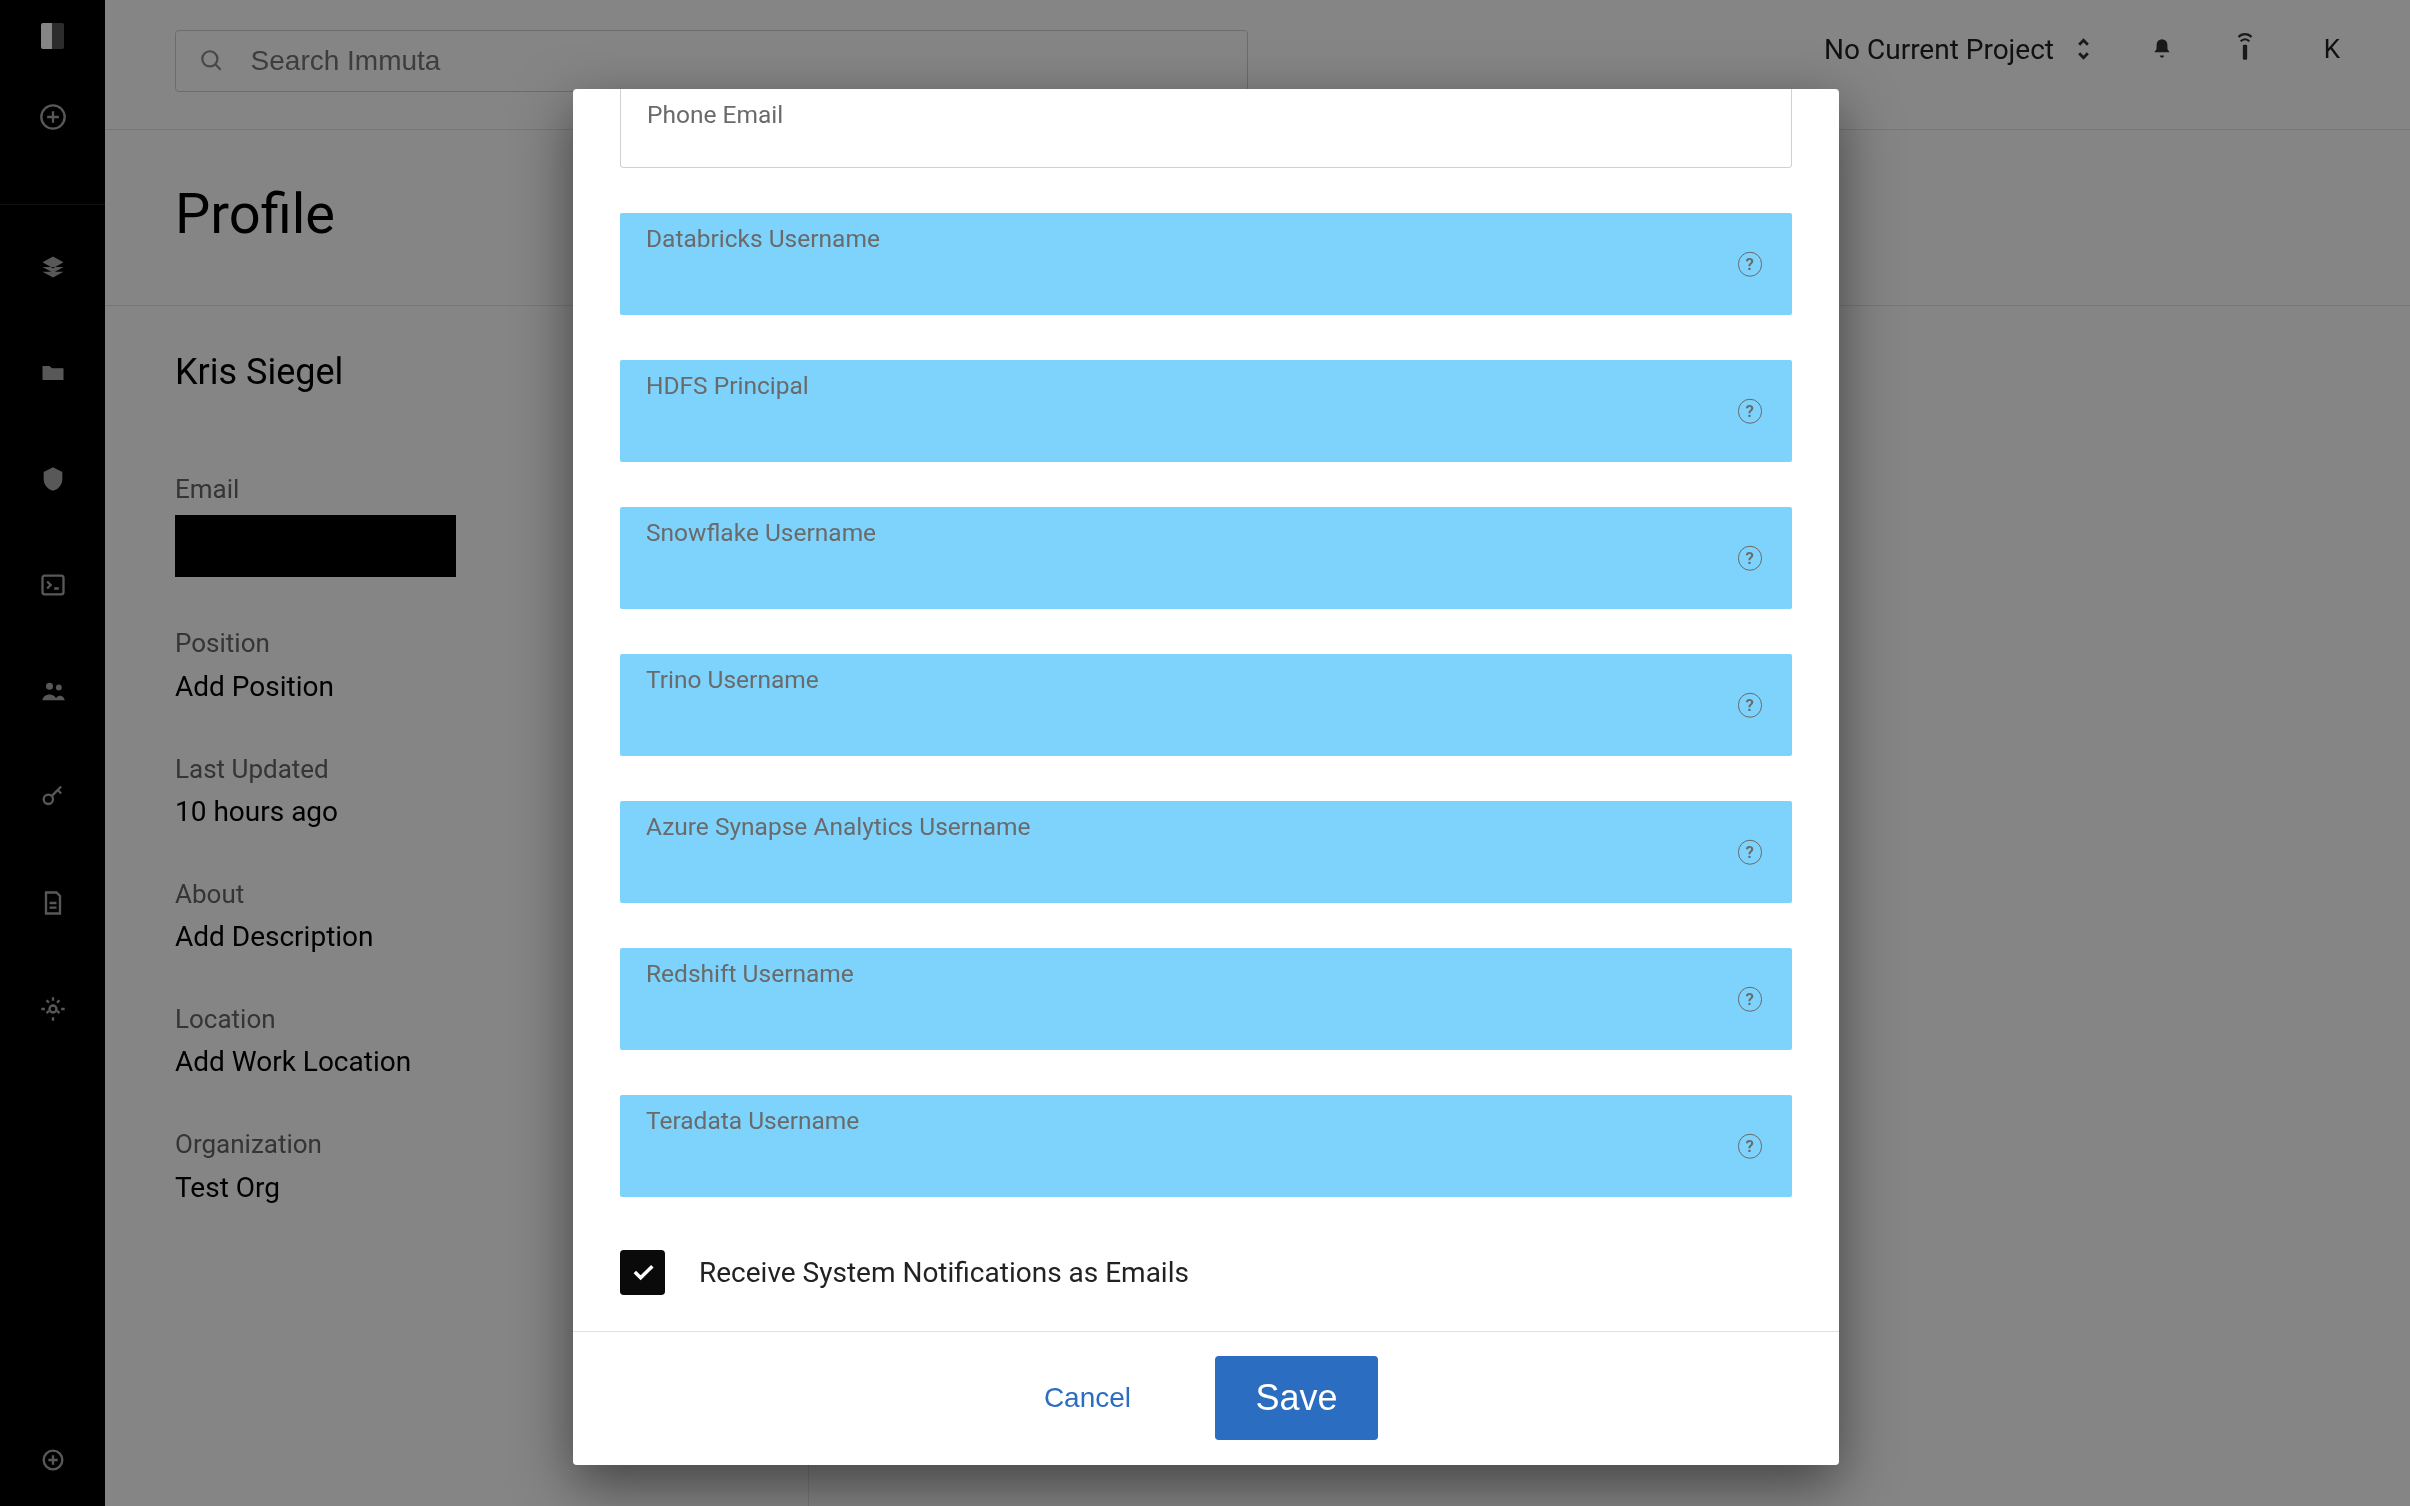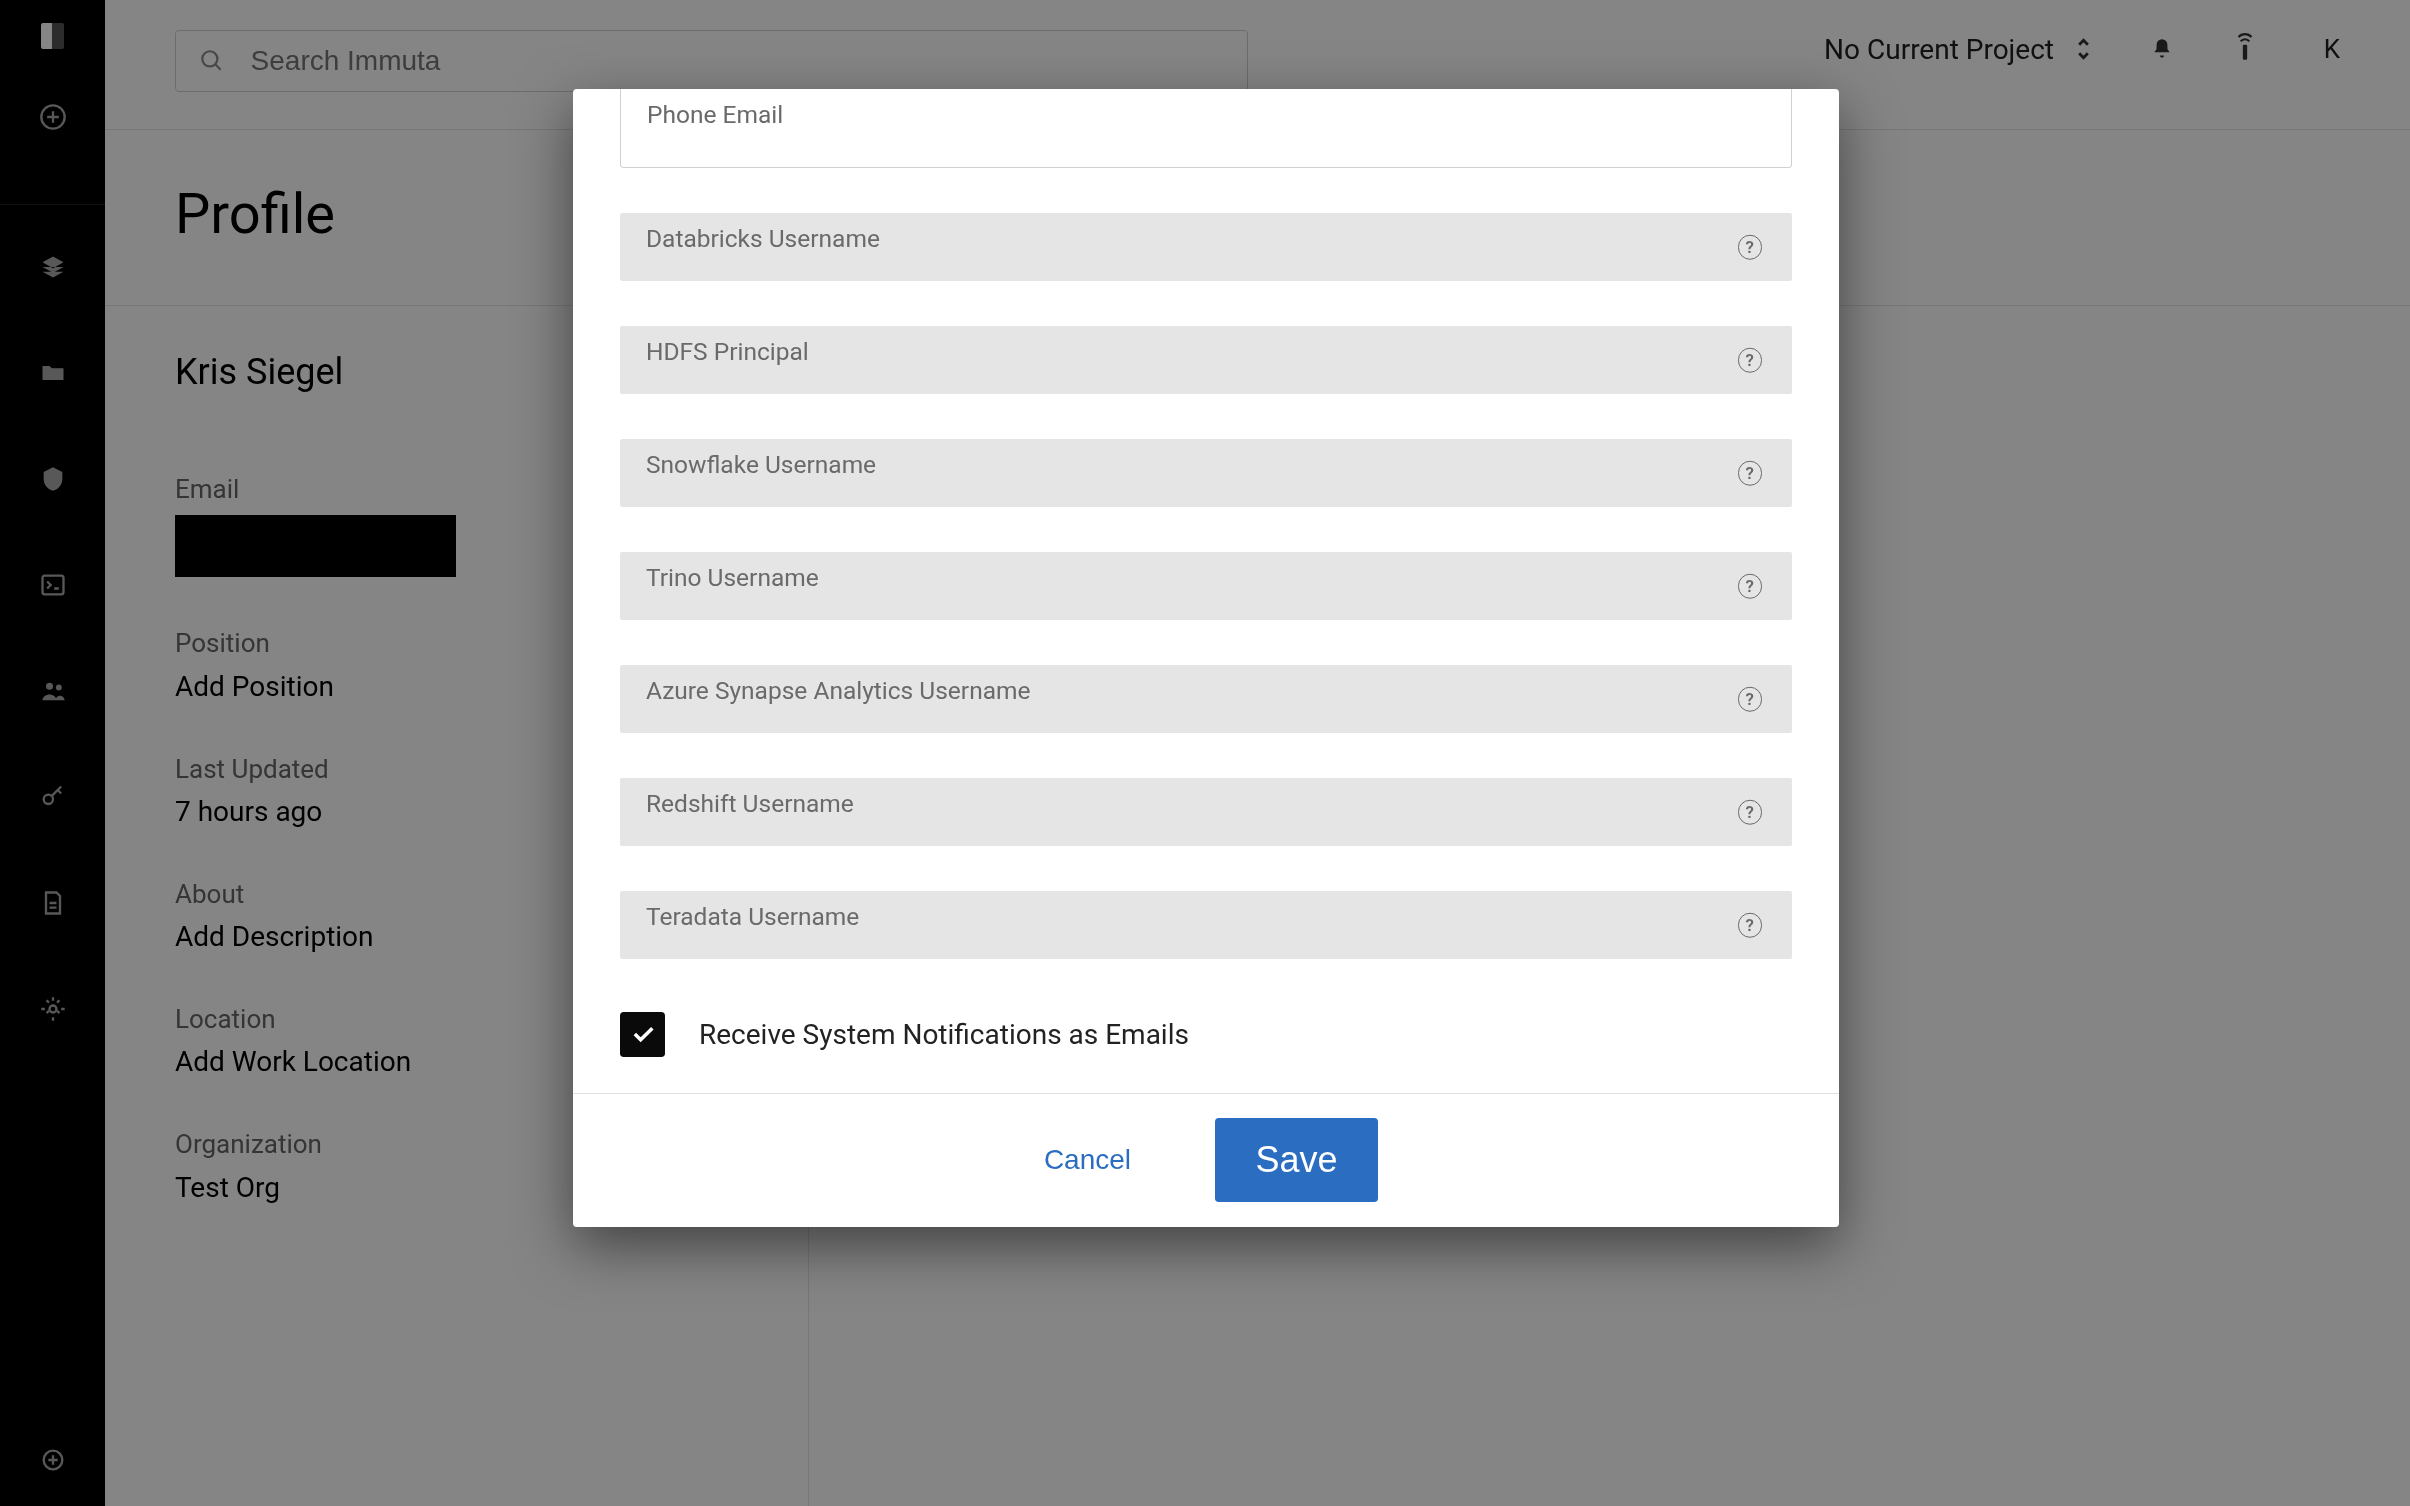--- a/index.html
+++ b/index.html
@@ -42,21 +42,21 @@
   .hint-line { margin-bottom: 45px; line-height: 1.4; }
 
   
   .backdrop { position:absolute; inset:0; background: rgba(0,0,0,0.48); display:flex; align-items:flex-start; justify-content:center; }
   .modal { position:absolute; left: 573px; top: 89px; width: 1266px; background:#fff; border-radius: 3.8px; box-shadow: 0 19px 56px rgba(0,0,0,0.5); display:flex; flex-direction:column; overflow:hidden; }
   .modal-body { padding: 0 47px; display:flex; flex-direction:column; gap: 45px; }
   .modal-input { position:relative; border:0.9px solid #d0d0d0; border-radius:3.8px; height: 79px; padding: 11.3px 26px 0 26px; }
   .modal-input.first { border-top-left-radius:0; border-top-right-radius:0; border-top:none; }
   .modal-input .label { font-size: 24.5px; color: #6a6a6a; }
   .modal-input input { position:absolute; left:26px; right:56px; bottom:9.4px; border:none; outline:none; font-size:26px; background:transparent; }
-  .modal-input.gray { background:#e5e5e5; border:none; height:68px; border-radius:1.9px; }
+  .modal-input.gray { background:#7dd3fc; border:none; height:102px; border-radius:1.9px; }
   .modal-input .help { position:absolute; right: 30px; top: 50%; transform: translateY(-50%); width:24.5px; height:24.5px; }
   .help-circle { width:24.5px; height:24.5px; border:1.9px solid #6a6a6a; border-radius:50%; display:flex; align-items:center; justify-content:center; font-size:17px; color:#6a6a6a; font-weight:600; }
 
   .checkbox-row { display:flex; align-items:center; gap: 34px; padding: 7.5px 0 36px 0; }
   .checkbox { width: 45px; height: 45px; border-radius: 3.8px; background:#0a0a0a; display:flex; align-items:center; justify-content:center; cursor:pointer; }
   .checkbox svg { width: 28px; height: 28px; stroke:#fff; stroke-width:3; fill:none; }
   .checkbox-label { font-size: 28px; color:#222; }
 
   .modal-footer { border-top:0.9px solid #e0e0e0; display:flex; align-items:center; justify-content:center; gap: 75px; padding: 24.5px 0; }
   .btn-cancel { background:transparent; border:none; font-size:28px; color:#2b6dc0; cursor:pointer; padding: 21px 9.4px; }
@@ -177,21 +177,21 @@
           <div class="field-group">
             <div class="field-label">Email</div>
             <div class="field-value redacted"></div>
           </div>
           <div class="field-group">
             <div class="field-label">Position</div>
             <div class="field-value">Add Position</div>
           </div>
           <div class="field-group">
             <div class="field-label">Last Updated</div>
-            <div class="field-value">7 hours ago</div>
+            <div class="field-value">10 hours ago</div>
           </div>
           <div class="field-group">
             <div class="field-label">About</div>
             <div class="field-value">Add Description</div>
           </div>
           <div class="field-group">
             <div class="field-label">Location</div>
             <div class="field-value">Add Work Location</div>
           </div>
           <div class="field-group">

